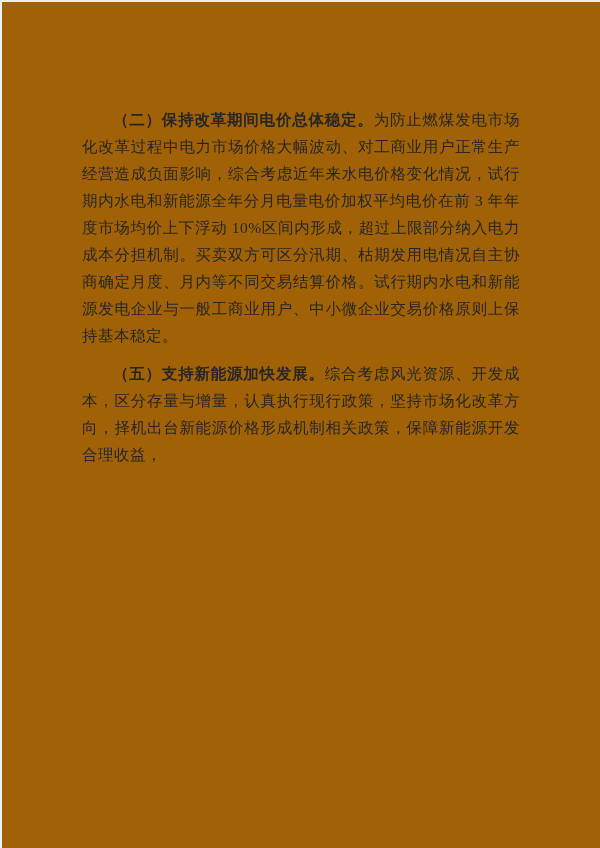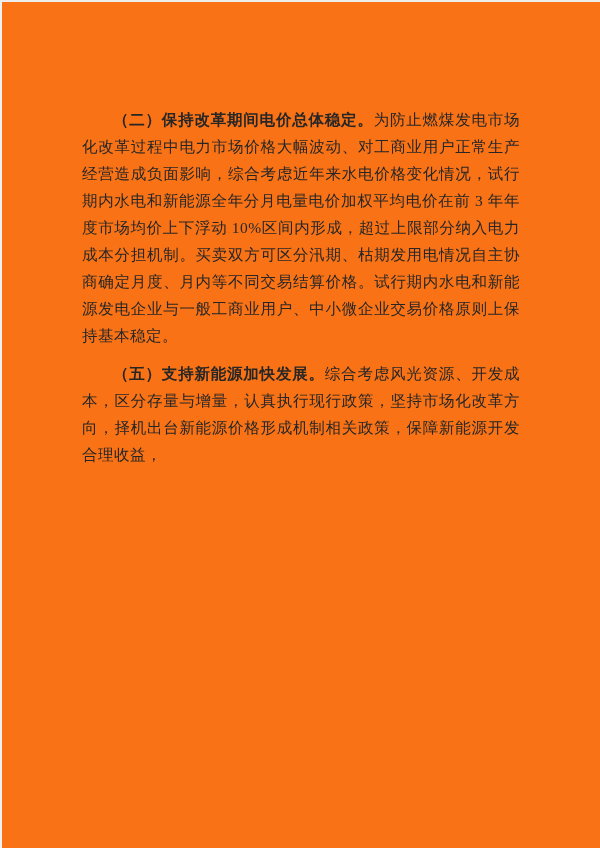--- a/index.html
+++ b/index.html
@@ -5,21 +5,21 @@
   html, body {
     margin: 0;
     padding: 0;
     background: #e9e9e9;
   }
   .page {
     position: relative;
     width: 600px;
     height: 848px;
     margin: 0 auto;
-    background: #f97316;
+    background: #a16207;
     box-shadow: inset 0 2px 0 #ededed, inset 2px 0 0 #f1f1f1;
     overflow: hidden;
     box-sizing: border-box;
   }
   .content {
     position: absolute;
     top: 106px;
     left: 82px;
     width: 438px;
     font-family: "Liberation Serif", "DejaVu Serif", serif;

